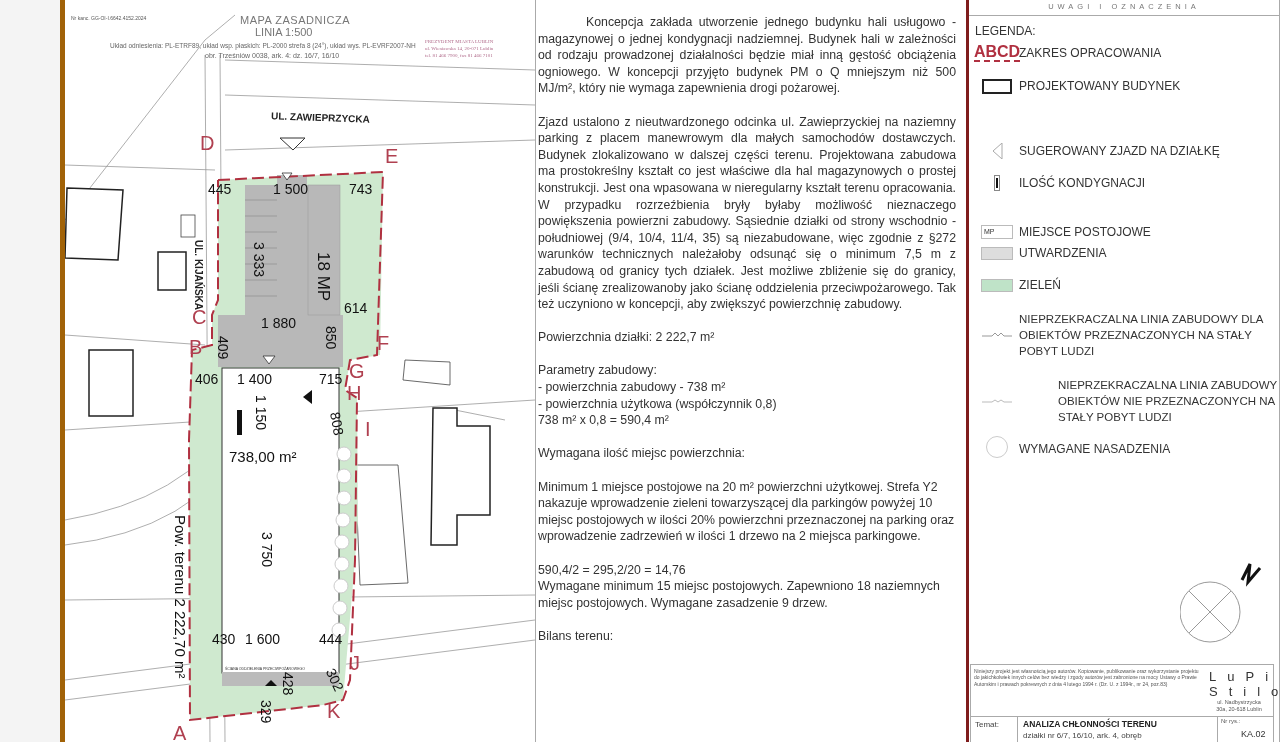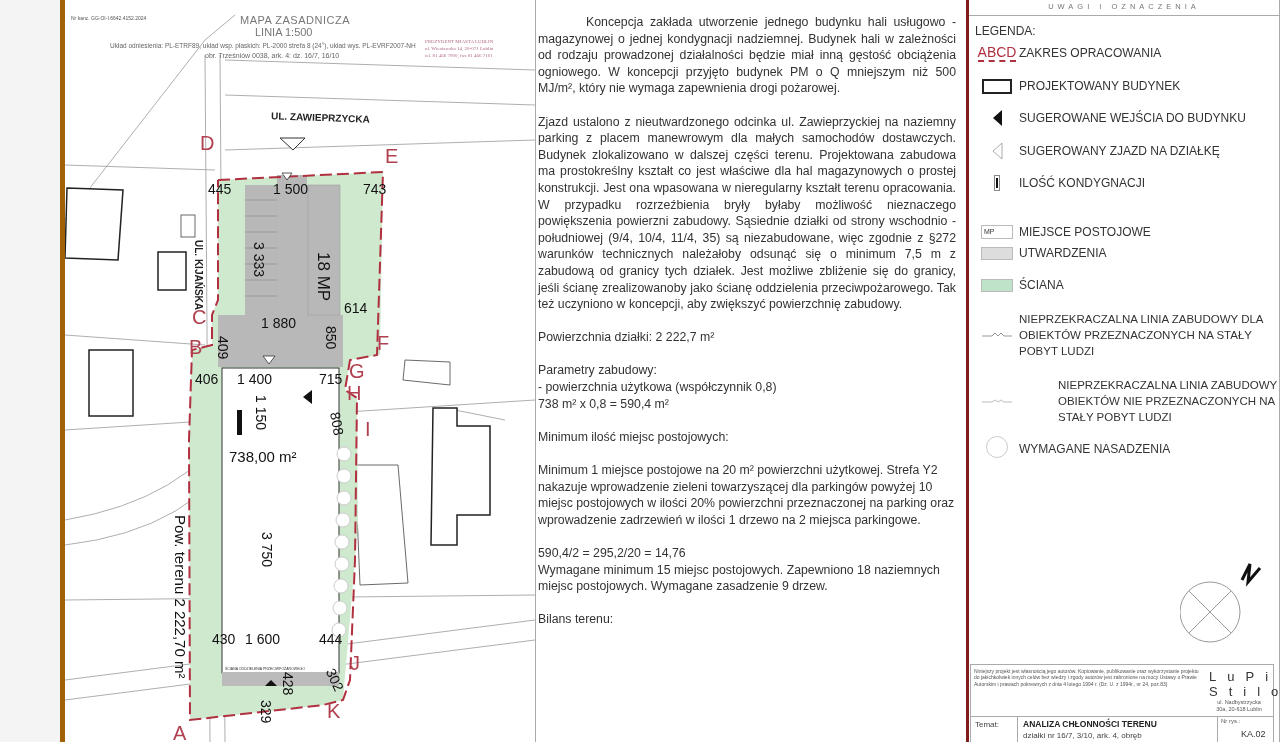--- a/index.html
+++ b/index.html
@@ -160,21 +160,21 @@
   <div class="pt" style="left:312px;top:332px;">F</div>
   <div class="pt" style="left:284px;top:360px;">G</div>
   <div class="pt" style="left:282px;top:382px;">H</div>
   <div class="pt" style="left:300px;top:418px;">I</div>
   <div class="pt" style="left:285px;top:652px;">J</div>
   <div class="pt" style="left:262px;top:700px;">K</div>
   <div class="pt" style="left:108px;top:722px;">A</div>
 
   <div class="dim" style="left:143px;top:181px;">445</div>
   <div class="dim" style="left:208px;top:181px;">1 500</div>
-  <div class="dim" style="left:298px;top:181px;">743</div>
+  <div class="dim" style="left:284px;top:181px;">743</div>
   <div class="dim v" style="left:186px;top:242px;">3 333</div>
   <div class="dim v" style="left:248px;top:252px;font-size:17px;">18 MP</div>
   <div class="dim" style="left:279px;top:300px;">614</div>
   <div class="dim" style="left:196px;top:315px;">1 880</div>
   <div class="dim v" style="left:258px;top:326px;">850</div>
   <div class="dim v" style="left:150px;top:336px;">409</div>
   <div class="dim" style="left:130px;top:371px;">406</div>
   <div class="dim" style="left:172px;top:371px;">1 400</div>
   <div class="dim" style="left:254px;top:371px;">715</div>
   <div class="dim v" style="left:188px;top:395px;">1 150</div>
@@ -189,52 +189,45 @@
   <div class="dim v" style="left:262px;top:668px;transform:rotate(-25deg);">302</div>
   <div class="dim v" style="left:193px;top:700px;">329</div>
   <div style="position:absolute;left:160px;top:667px;font-size:3.5px;color:#333;white-space:nowrap;">ŚCIANA ODDZIELENIA PRZECIWPOŻAROWEGO</div>
 </div>
 
 <div class="text">
   <p class="just indent">Koncepcja zakłada utworzenie jednego budynku hali usługowo - magazynowej o jednej kondygnacji nadziemnej. Budynek hali w zależności od rodzaju prowadzonej działalności będzie miał inną gęstość obciążenia ogniowego. W koncepcji przyjęto budynek PM o Q mniejszym niż 500 MJ/m², który nie wymaga zapewnienia drogi pożarowej.</p>
   <p class="just">Zjazd ustalono z nieutwardzonego odcinka ul. Zawieprzyckiej na naziemny parking z placem manewrowym dla małych samochodów dostawczych. Budynek zlokalizowano w dalszej części terenu. Projektowana zabudowa ma prostokreślny kształt co jest właściwe dla hal magazynowych o prostej konstrukcji. Jest ona wpasowana w nieregularny kształt terenu opracowania. W przypadku rozrzeźbienia bryły byłaby możliwość nieznaczego powiększenia powierzni zabudowy. Sąsiednie działki od strony wschodnio - południowej (9/4, 10/4, 11/4, 35) są niezabudowane, więc zgodnie z §272 warunków technicznych należałoby odsunąć się o minimum 7,5 m z zabudową od granicy tych działek. Jest możliwe zbliżenie się do granicy, jeśli ścianę zrealizowanoby jako ścianę oddzielenia przeciwpożarowego. Tak też uczyniono w koncepcji, aby zwiększyć powierzchnię zabudowy.</p>
   <p>Powierzchnia działki: 2 222,7 m²</p>
   <div>Parametry zabudowy:</div>
+  <div>- powierzchnia zabudowy - 738 m²</div>
   <div>- powierzchnia użytkowa (współczynnik 0,8)</div>
   <p>738 m² x 0,8 = 590,4 m²</p>
-  <p>Minimum ilość miejsc postojowych:</p>
+  <p>Wymagana ilość miejsc powierzchnia:</p>
   <p>Minimum 1 miejsce postojowe na 20 m² powierzchni użytkowej. Strefa Y2 nakazuje wprowadzenie zieleni towarzyszącej dla parkingów powyżej 10 miejsc postojowych w ilości 20% powierzchni przeznaczonej na parking oraz wprowadzenie zadrzewień w ilości 1 drzewo na 2 miejsca parkingowe.</p>
   <div>590,4/2 = 295,2/20 = 14,76</div>
   <p>Wymagane minimum 15 miejsc postojowych. Zapewniono 18 naziemnych miejsc postojowych. Wymagane zasadzenie 9 drzew.</p>
   <div>Bilans terenu:</div>
 </div>
 
 <div class="legend">
   <div class="leg-head">UWAGI I OZNACZENIA</div>
   <div class="leg-title">LEGENDA:</div>
 
   <div class="leg-row" style="top:45px;">
     <div class="leg-sym">
-        <span style="font-size:14px;color:#b03040;border-bottom:2px dashed #b03040;font-weight:normal;">ABCD</span>
+        <span style="font-size:16px;color:#b03040;border-bottom:2px dashed #b03040;font-weight:bold;">ABCD</span>
       </div>
     <div class="leg-lbl">ZAKRES OPRACOWANIA</div>
   </div>
   <div class="leg-row" style="top:78px;">
     <div class="leg-sym">
         <span style="display:inline-block;width:26px;height:11px;border:2px solid #222;"></span>
       </div>
     <div class="leg-lbl">PROJEKTOWANY BUDYNEK</div>
-  </div>
-  <div class="leg-row" style="top:110px;">
-    <div class="leg-sym">
-        <svg width="12" height="16">
-          <polygon points="11,0 2,8 11,16" fill="#111"></polygon>
-        </svg>
-      </div>
-    <div class="leg-lbl">SUGEROWANE WEJŚCIA DO BUDYNKU</div>
   </div>
   <div class="leg-row" style="top:143px;">
     <div class="leg-sym">
         <svg width="12" height="16">
           <polygon points="11,0 2,8 11,16" fill="none" stroke="#aaa"></polygon>
         </svg>
       </div>
     <div class="leg-lbl">SUGEROWANY ZJAZD NA DZIAŁKĘ</div>
   </div>
   <div class="leg-row" style="top:175px;">
@@ -254,21 +247,21 @@
   <div class="leg-row" style="top:245px;">
     <div class="leg-sym">
         <span style="display:inline-block;width:30px;height:11px;background:#ddd;border:1px solid #bbb;"></span>
       </div>
     <div class="leg-lbl">UTWARDZENIA</div>
   </div>
   <div class="leg-row" style="top:277px;">
     <div class="leg-sym">
         <span style="display:inline-block;width:30px;height:11px;background:#bfe3c8;border:1px solid #bbb;"></span>
       </div>
-    <div class="leg-lbl">ŚCIANA</div>
+    <div class="leg-lbl">ZIELEŃ</div>
   </div>
   <div class="leg-row" style="top:311px;">
     <div class="leg-sym" style="height:48px;">
         <svg width="30" height="8">
           <path d="M0,5 L10,5 L13,2 L16,5 L19,2 L22,5 L30,5" fill="none" stroke="#999"></path>
         </svg>
       </div>
     <div class="leg-lbl" style="font-size:11.5px;">NIEPRZEKRACZALNA LINIA ZABUDOWY DLA OBIEKTÓW PRZEZNACZONYCH NA STAŁY POBYT LUDZI</div>
   </div>
   <div class="leg-row" style="top:377px;gap:39px;">
@@ -300,17 +293,17 @@
     <div class="logo1">LuPi</div>
     <div class="logo2">Stilo</div>
     <div class="logo-addr">ul. Nadbystrzycka</div>
     <div class="logo-addr">30a, 20-618 Lublin</div>
   </div>
   <div class="tb-row">
     <div class="tb-div1"></div>
       <div class="tb-div2"></div>
     <div class="tb-lbl">Temat:</div>
     <div class="tb-theme">ANALIZA CHŁONNOŚCI TERENU</div>
-    <div class="tb-sub">działki nr 16/7, 3/10, ark. 4, obręb</div>
+    <div class="tb-sub">działki nr 6/7, 16/10, ark. 4, obręb</div>
     <div class="tb-nrl">Nr rys.:</div>
     <div class="tb-nr">KA.02</div>
   </div>
 </div>
 
 </body></html>

